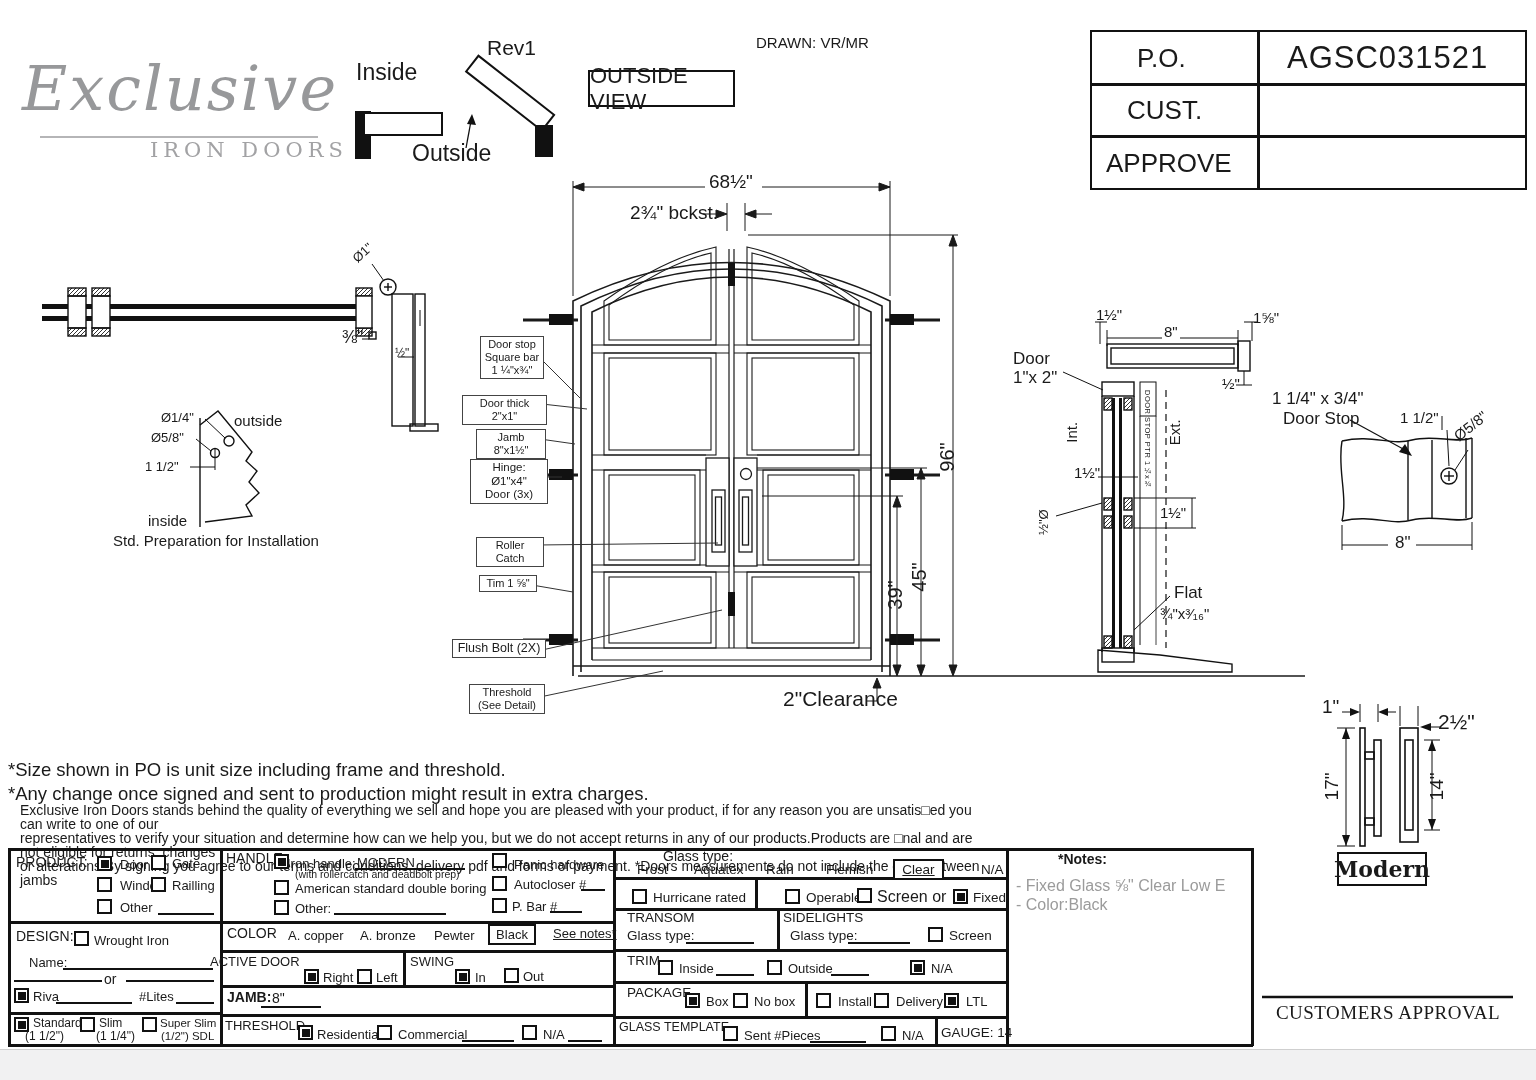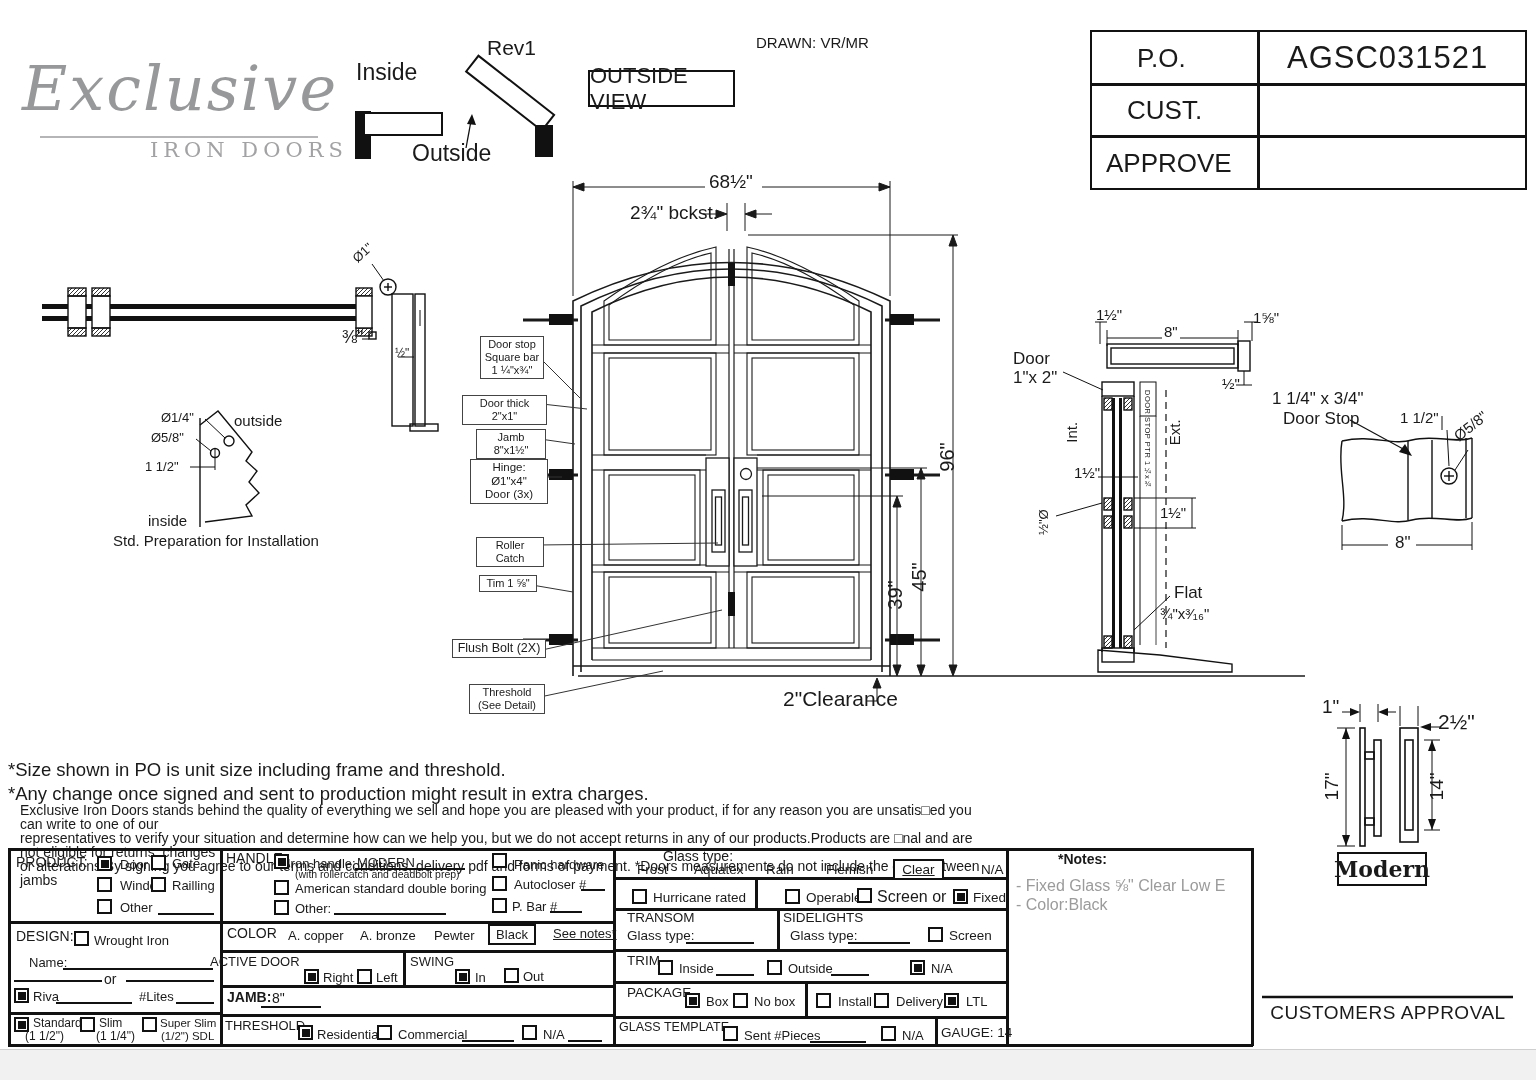--- a/index.html
+++ b/index.html
@@ -580,16 +580,16 @@
     <div class="t" style="left:902px;top:1029px;">N/A</div>
     <div class="t" style="left:941px;top:1026px;font-size:13.5px;">GAUGE: 14</div>
   </div>
 
   <div>
     <div class="t" style="left:1014px;top:852px;font-size:14px;font-weight:bold;margin-left:44px;">*Notes:</div>
     <div class="t gray" style="left:1016px;top:877px;font-size:16px;">- Fixed Glass ⅝" Clear  Low E</div>
     <div class="t gray" style="left:1016px;top:896px;font-size:16px;">- Color:Black</div>
   </div>
 
-  <div class="t" style="left:1268px;top:1003px;width:240px;text-align:center;font-size:19px;letter-spacing:0.5px;">CUSTOMERS APPROVAL</div>
+  <div class="t" style="left:1268px;top:1003px;width:240px;text-align:center;font-size:19px;letter-spacing:0.5px;font-family:Liberation Serif, serif;">CUSTOMERS APPROVAL</div>
 
   <div class="bottomstrip"></div>
 </div>
 
 </body></html>

